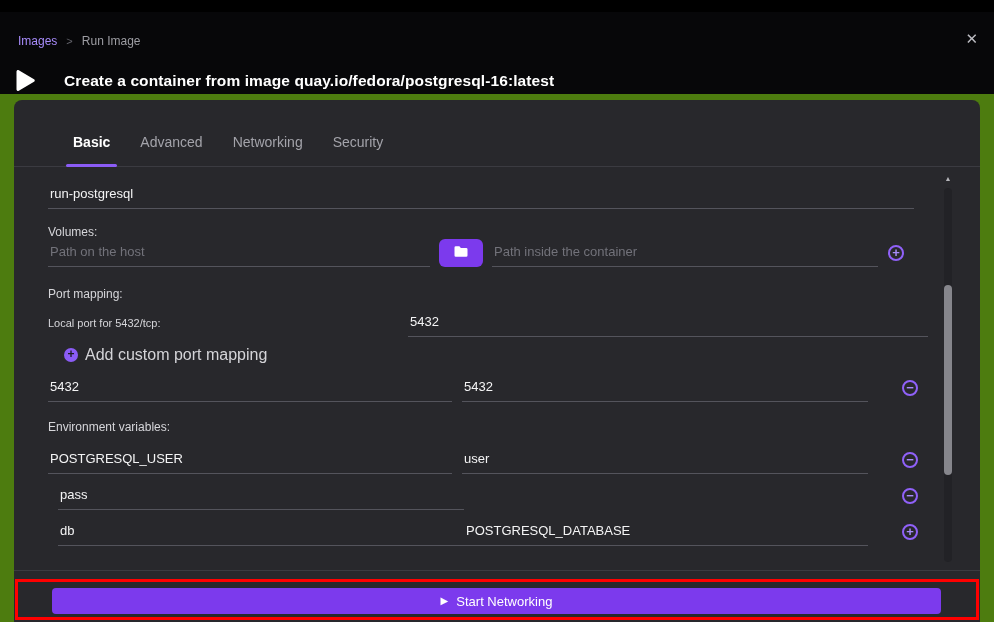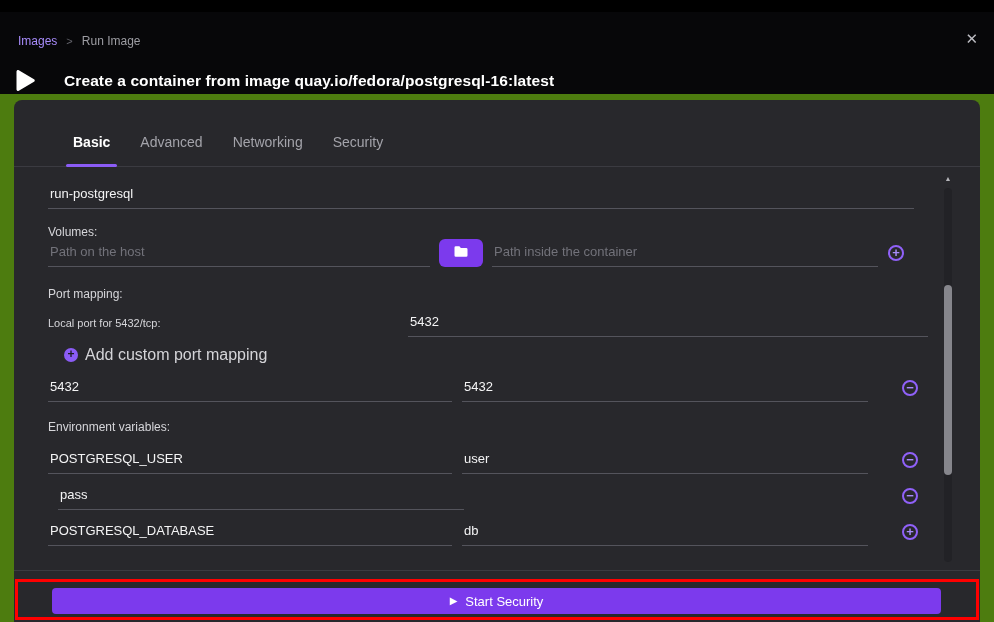--- a/index.html
+++ b/index.html
@@ -190,38 +190,38 @@
         </div>
 
         <div class="pair-row env">
           <input class="line-input val-input" type="text" value="pass" style="">
           <button class="circle-btn row-end">
             <span>−</span>
           </button>
         </div>
 
         <div class="pair-row env">
+          <input class="line-input val-input" type="text" value="db" style="">
           <input class="line-input key-input" type="text" value="POSTGRESQL_DATABASE" style="">
-          <input class="line-input val-input" type="text" value="db" style="">
           <button class="circle-btn row-end">
             <span>+</span>
           </button>
         </div>
 
       </div>
     </div>
 
     <div class="scrollbar">
       <div class="scroll-arrow">▲</div>
       <div class="scroll-track"></div>
       <div class="scroll-thumb"></div>
     </div>
 
     <div class="footer">
       <button class="start-btn">
         <span class="btn-play">▶</span>
-        <span>Start Security</span>
+        <span>Start Networking</span>
       </button>
     </div>
   </div>
 
   <div class="annotation-rect"></div>
 </div>
 
 </body></html>

